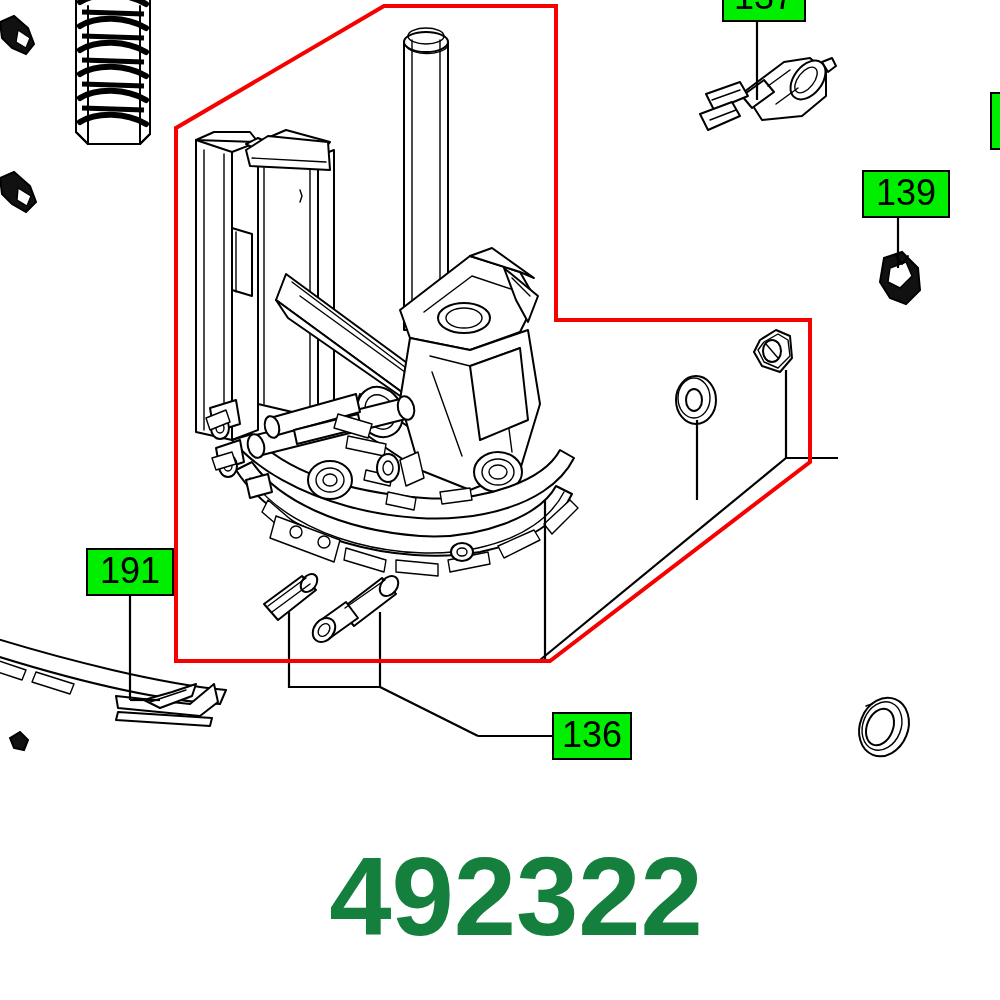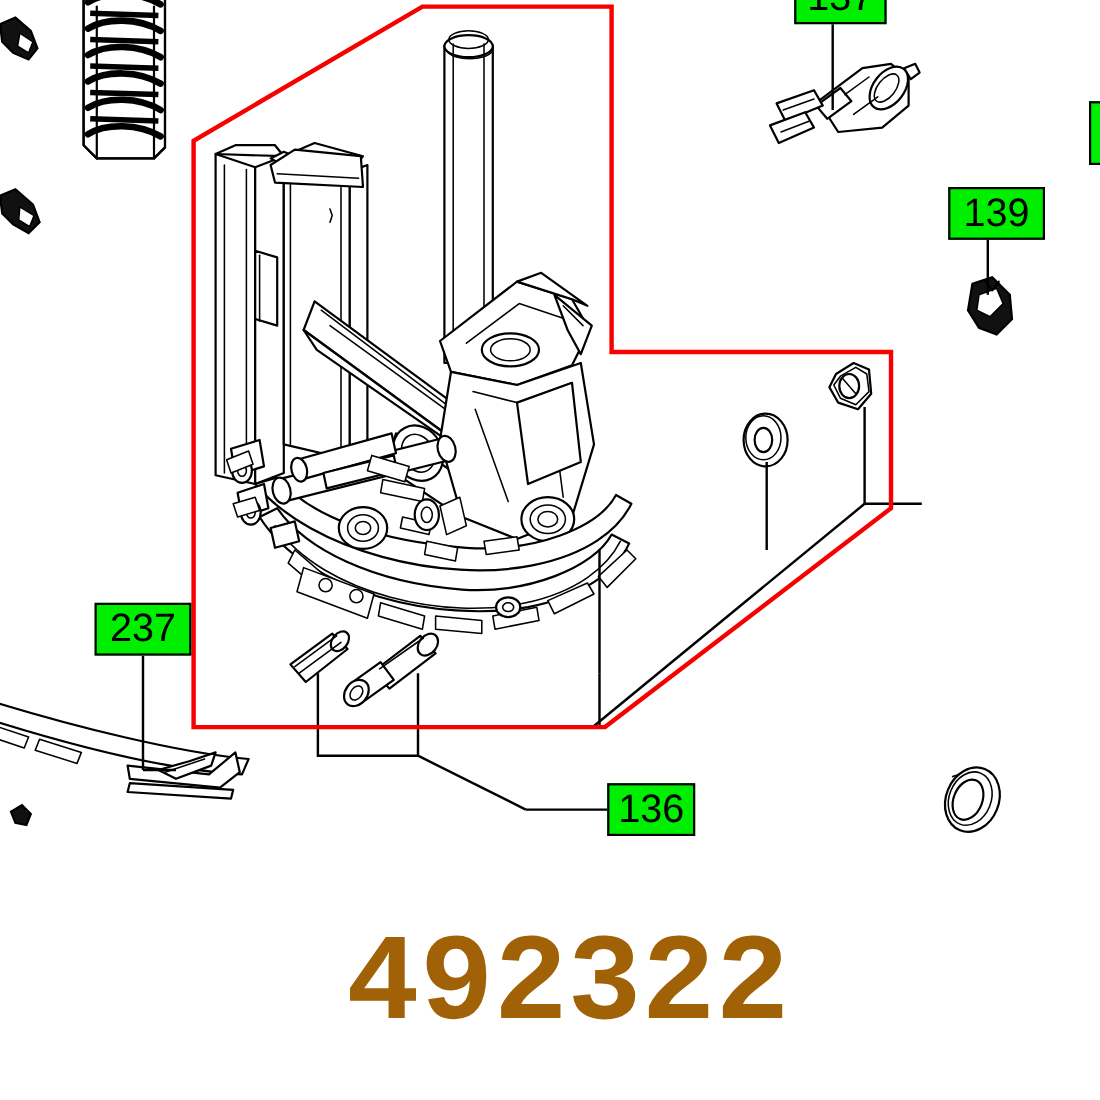--- a/index.html
+++ b/index.html
@@ -23,23 +23,23 @@
     letter-spacing:0px;
     user-select:none;
   }
   .callout.green{background:#00ee00;}
   .callout.red{background:#f60000;}
   .callout span{display:block;transform:translateY(-1px);}
   #partnumber{
     position:absolute;
     left:0;right:0;
     text-align:center;
-    font-family:Liberation Mono, monospace;
+    font-family:Liberation Sans, sans-serif;
     font-weight:700;
-    color:#a16207;
+    color:#15803d;
     white-space:nowrap;
     margin-left:32px;
   }
 </style>
 </head>
 <body>
 
 <div id="sheet">
 
   <svg id="art" viewBox="0 0 1000 1000" xmlns="http://www.w3.org/2000/svg">
@@ -301,21 +301,21 @@
     <polygon id="highlight" fill="none" points="384,6 556,6 556,320 810,320 810,462 550,661 176,661 176,128" stroke="#f60000" stroke-width="4"></polygon>
   </svg>
 
   <div class="callout green" id="cb0" style="left: 722px; top: -26px; width: 84px; height: 48px; font-size: 36px; background: rgb(0, 238, 0);">
     <span>137</span>
   </div>
   <div class="callout green" id="cb1" style="left: 862px; top: 170px; width: 88px; height: 48px; font-size: 36px; background: rgb(0, 238, 0);">
     <span>139</span>
   </div>
   <div class="callout green" id="cb3" style="left: 86px; top: 548px; width: 88px; height: 48px; font-size: 36px; background: rgb(0, 238, 0);">
-    <span>237</span>
+    <span>191</span>
   </div>
   <div class="callout green" id="cb4" style="left: 552px; top: 712px; width: 80px; height: 48px; font-size: 36px; background: rgb(0, 238, 0);">
     <span>136</span>
   </div>
   <div class="callout green" id="cb5" style="left: 990px; top: 92px; width: 18px; height: 58px; font-size: 30px; background: rgb(0, 238, 0);">
     <span></span>
   </div>
 
   <div id="partnumber" style="top: 832px; font-size: 112px;">492322</div>
 

